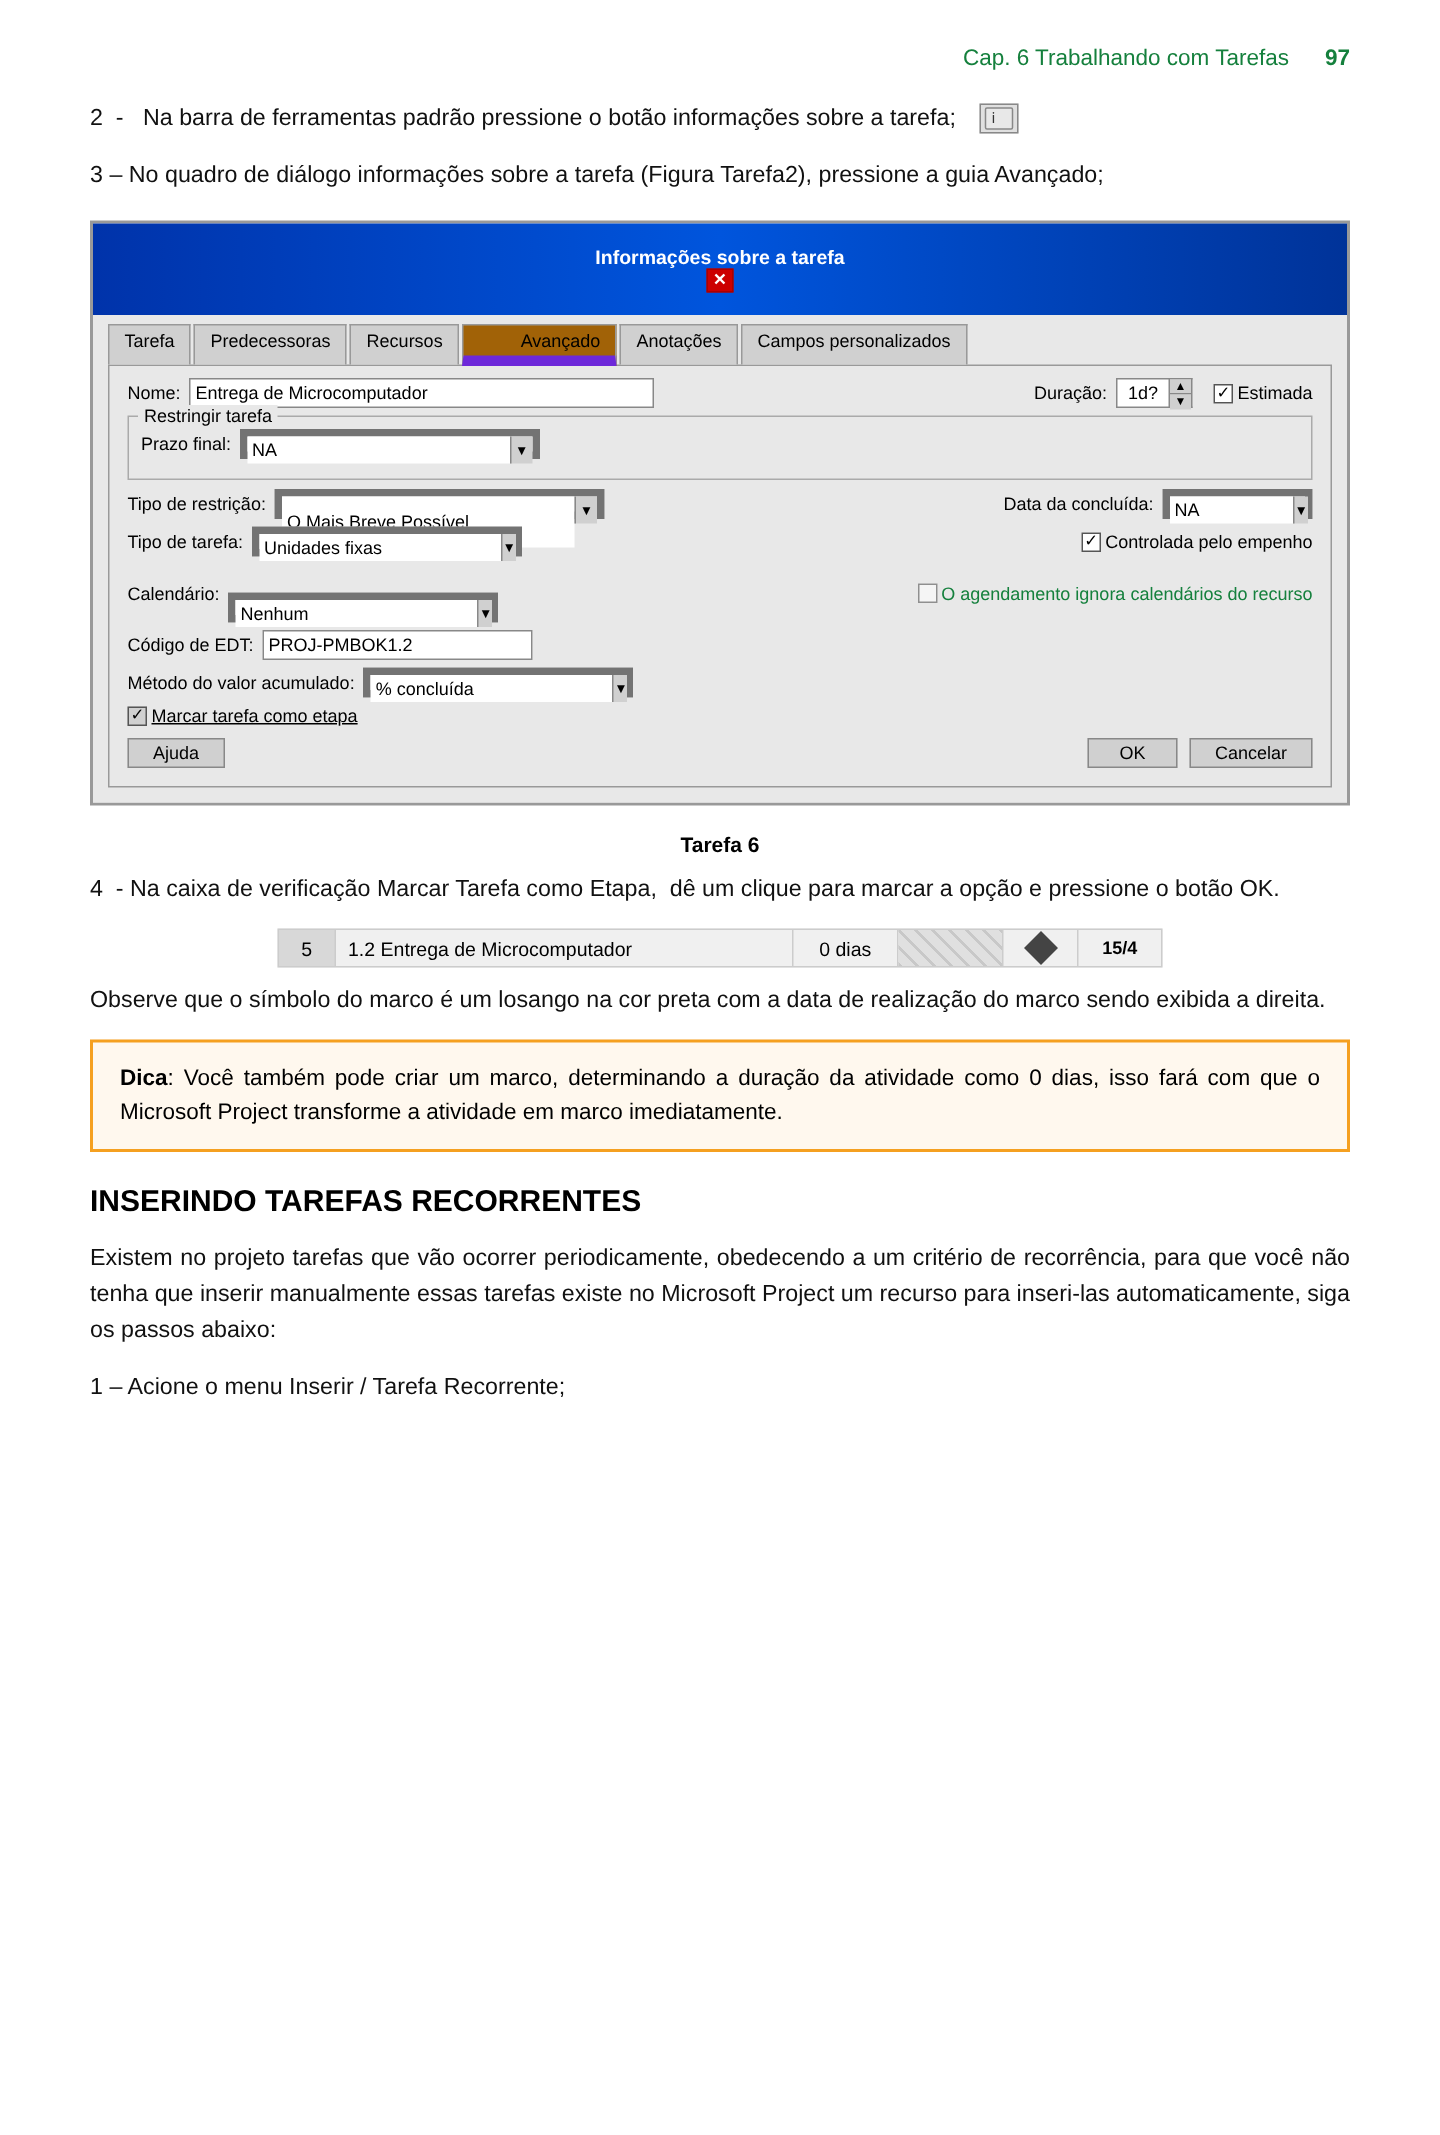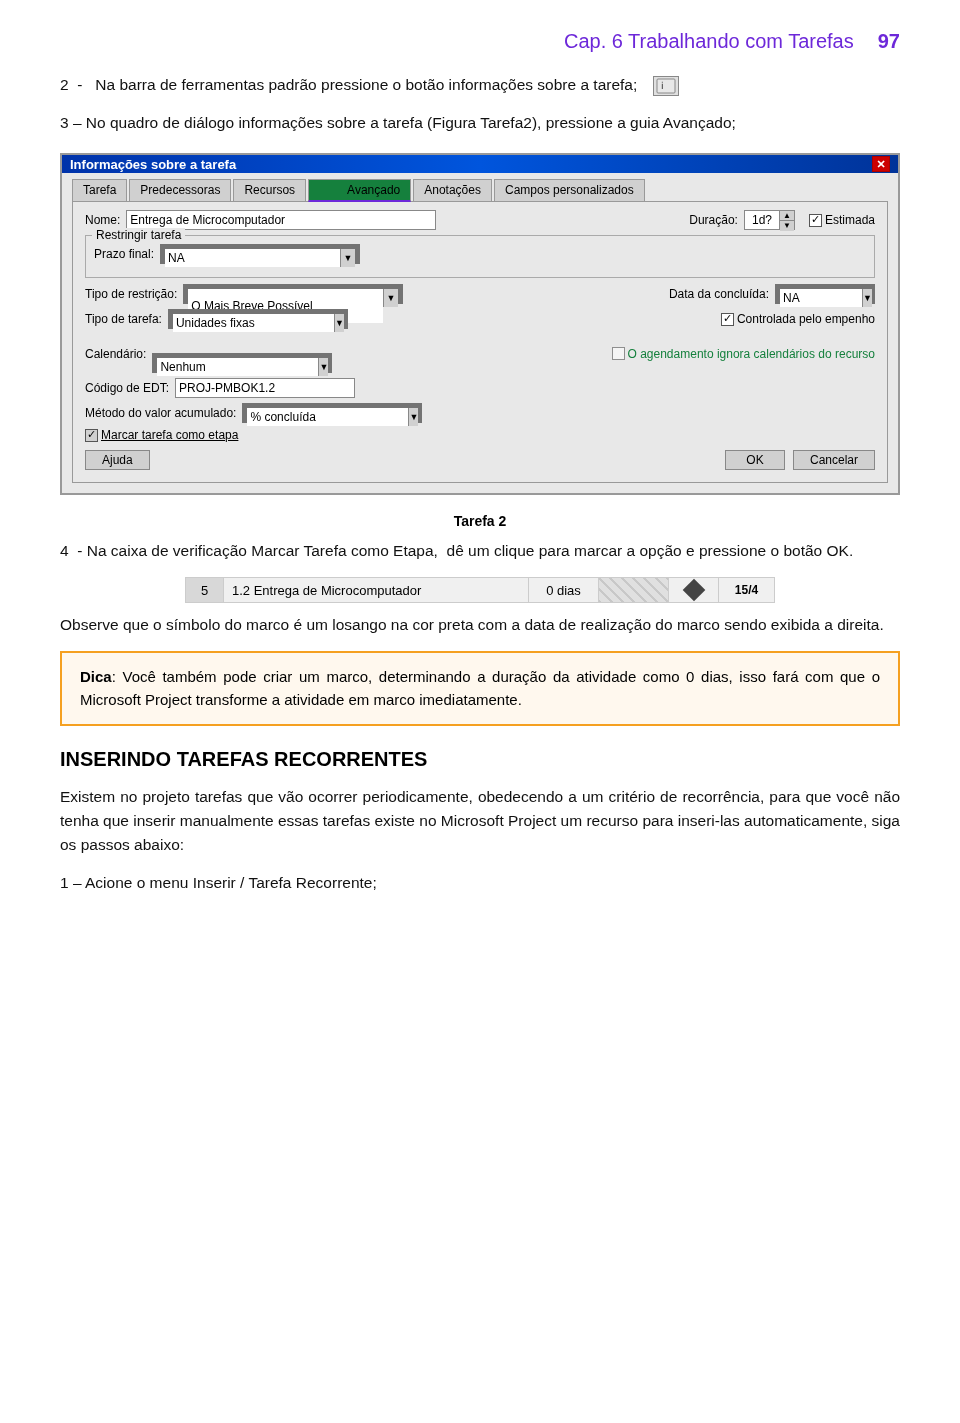--- a/index.html
+++ b/index.html
@@ -23,22 +23,22 @@
 
     
     .page-header {
       display: flex;
       justify-content: flex-end;
       align-items: center;
       margin-bottom: 20px;
       border-bottom: none;
     }
     .page-header-text {
-      font-size: 20px;
-      color: #6d28d9;
+      font-size: 15px;
+      color: #15803d;
       font-family: Arial, sans-serif;
     }
 
     
     .body-text {
       font-family: Arial, sans-serif;
       font-size: 15.5px;
       line-height: 1.55;
       color: #111;
       margin-bottom: 14px;
@@ -64,24 +64,25 @@
       margin: 18px 0 18px 0;
       border: 2px solid #999;
     }
 
     .dialog-titlebar {
       background: linear-gradient(to right, #0033aa, #0055dd, #003399);
       color: #fff;
       font-family: Arial, sans-serif;
       font-size: 13px;
       font-weight: bold;
-      padding: 1px 8px;
+      padding: 15px 8px;
       display: flex;
       justify-content: space-between;
       align-items: center;
+      flex-direction: column;
     }
 
     .dialog-close-btn {
       background: #cc0000;
       color: #fff;
       border: 1px solid #aa0000;
       width: 18px;
       height: 16px;
       font-size: 11px;
       text-align: center;
@@ -107,23 +108,23 @@
     .dialog-tab {
       background: #d0d0d0;
       border: 1px solid #999;
       border-bottom: none;
       padding: 3px 10px;
       cursor: pointer;
       margin-right: 2px;
       color: #000;
     }
     .dialog-tab.active {
-      background: #15803d;
+      background: #a16207;
       font-weight: normal;
-      border-bottom: 2px solid #6d28d9;
+      border-bottom: 7px solid #6d28d9;
       margin-bottom: -1px;
       z-index: 1;
       position: relative;
       padding-left: 38px;
     }
 
     
     .dialog-content {
       background: #e8e8e8;
       border: 1px solid #999;
@@ -450,21 +451,21 @@
           <div style="display:flex; gap:8px;">
             <button class="dialog-btn">OK</button>
             <button class="dialog-btn">Cancelar</button>
           </div>
         </div>
 
       </div>
     </div>
   </div>
 
-  <div class="figure-caption">Tarefa 2</div>
+  <div class="figure-caption">Tarefa 6</div>
 
   <p class="body-text">
     4 &nbsp;- Na caixa de verificação Marcar Tarefa como Etapa, &nbsp;dê um clique para marcar a opção e pressione o botão OK.
   </p>
 
   <div style="display:flex; align-items:stretch; border:1px solid #ccc; background:#f0f0f0; margin: 10px auto; width: 590px; font-family:Arial; font-size:13px;">
     <div style="width:38px; background:#d8d8d8; border-right:1px solid #ccc; display:flex; align-items:center; justify-content:center; padding:4px;">
       <span>5</span>
     </div>
     <div style="flex:1; border-right:1px solid #ccc; display:flex; align-items:center; padding:4px 8px;">

